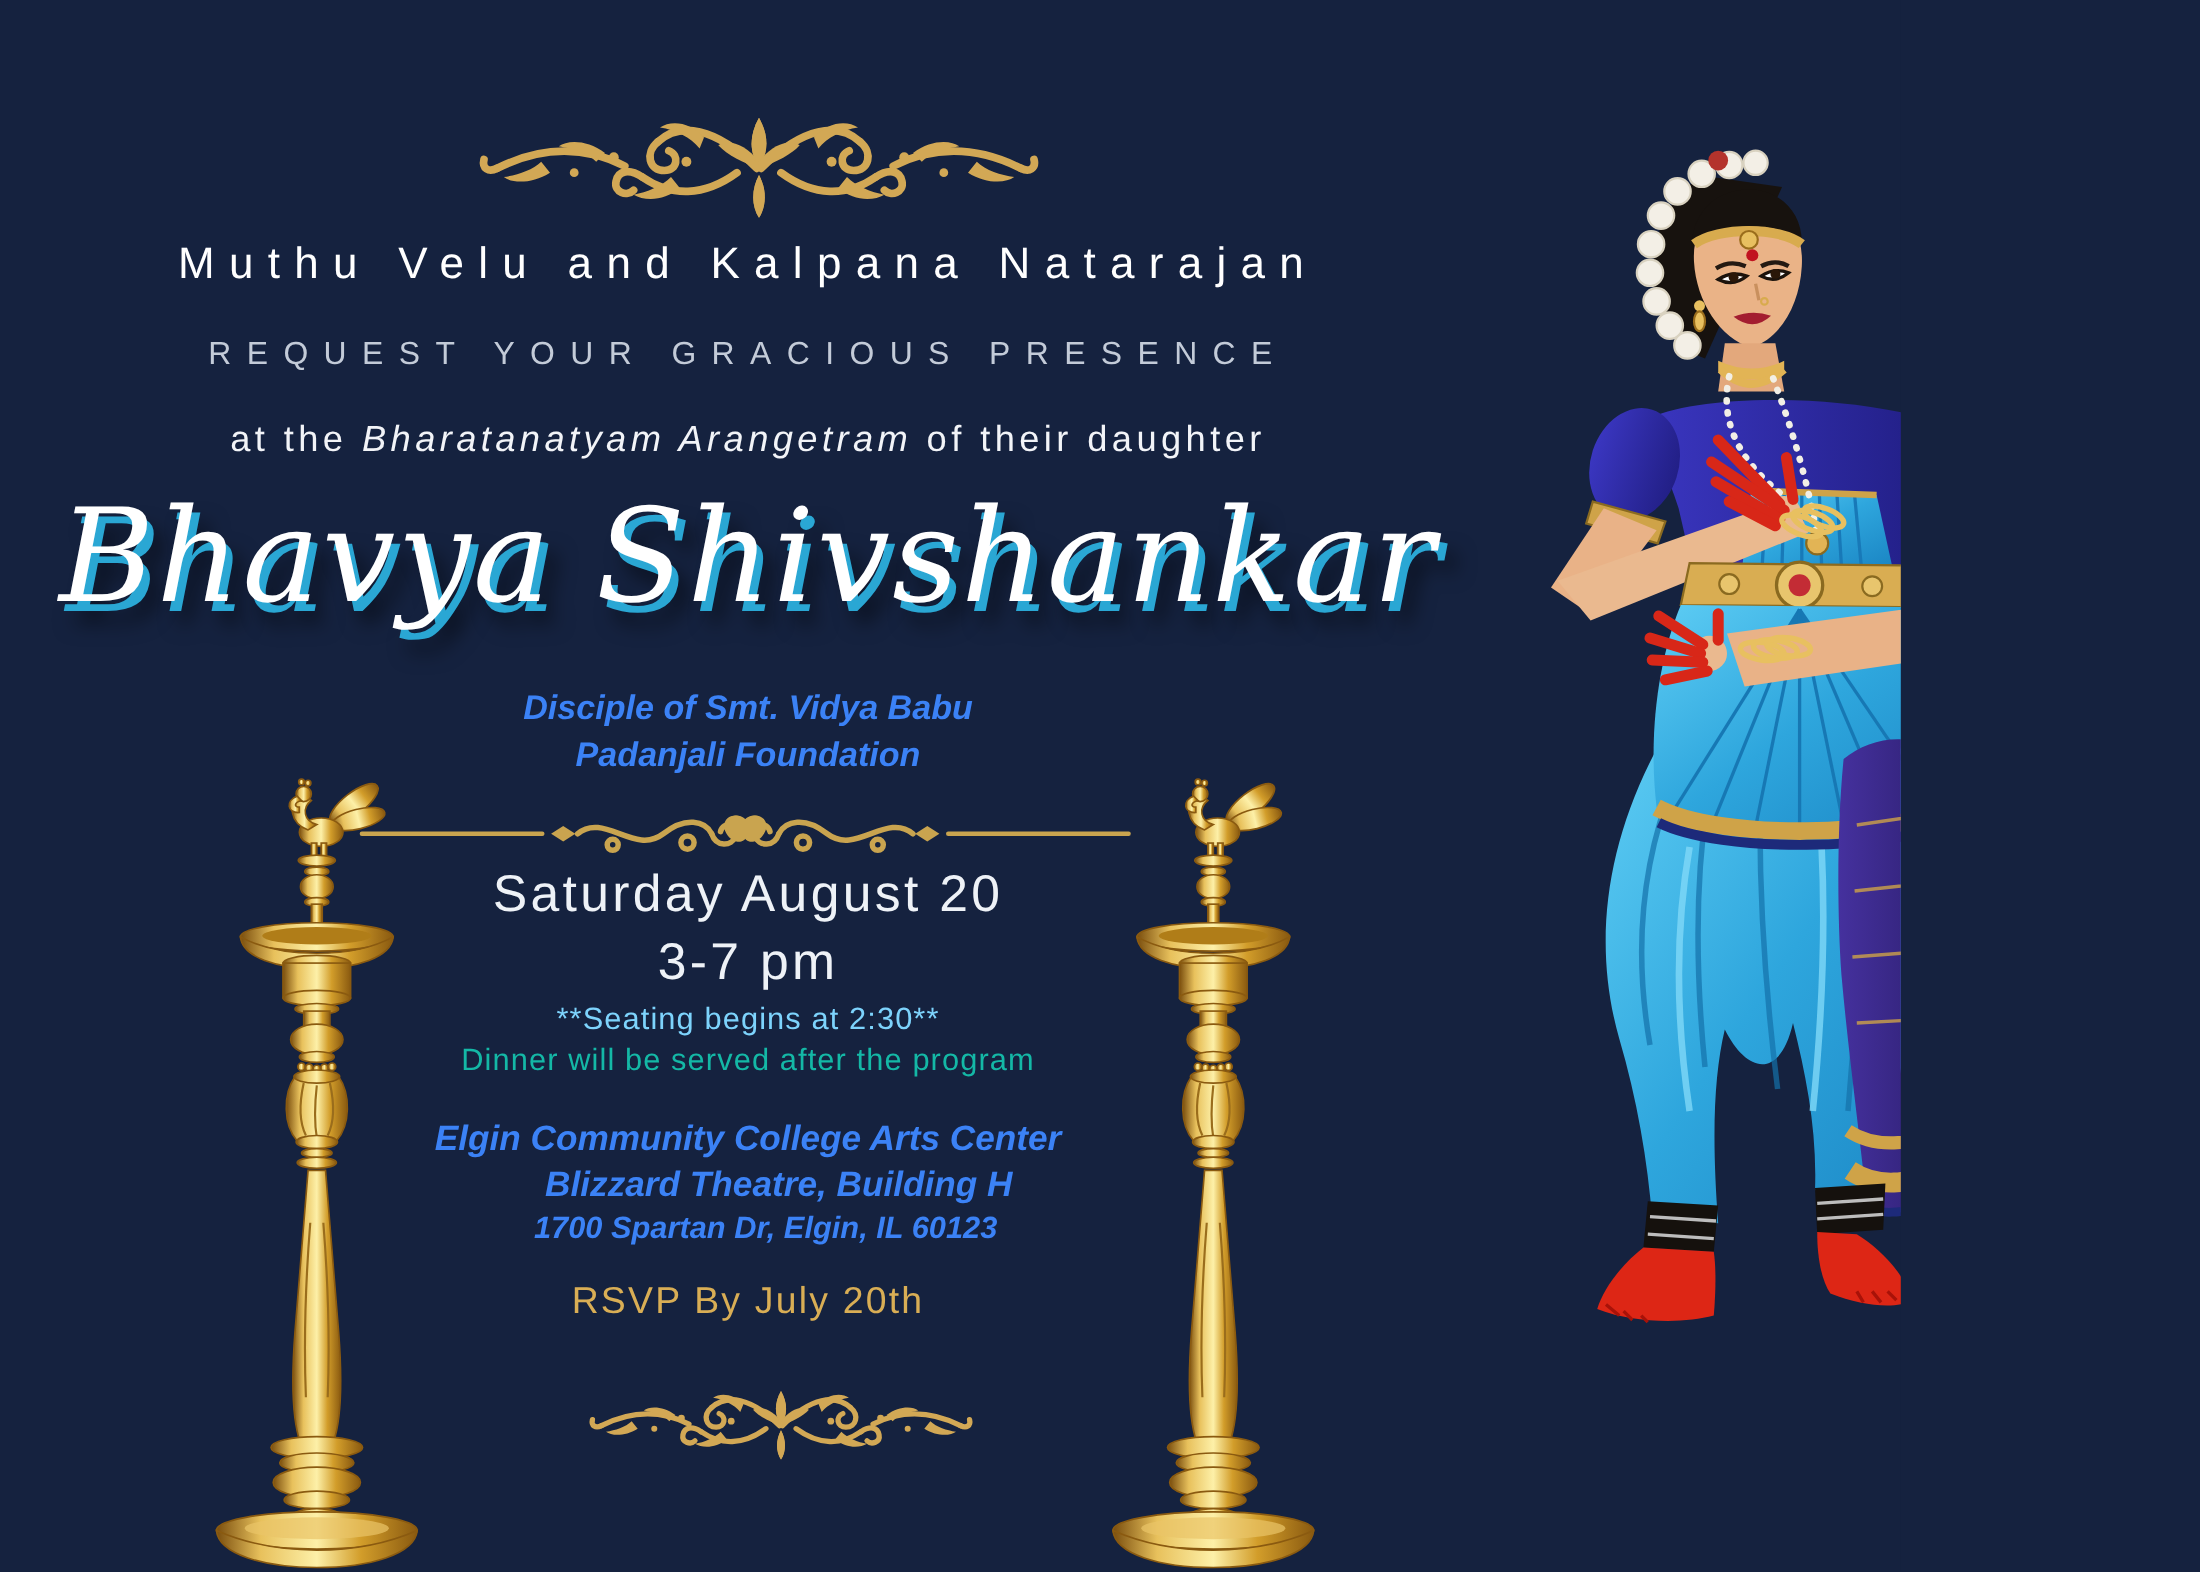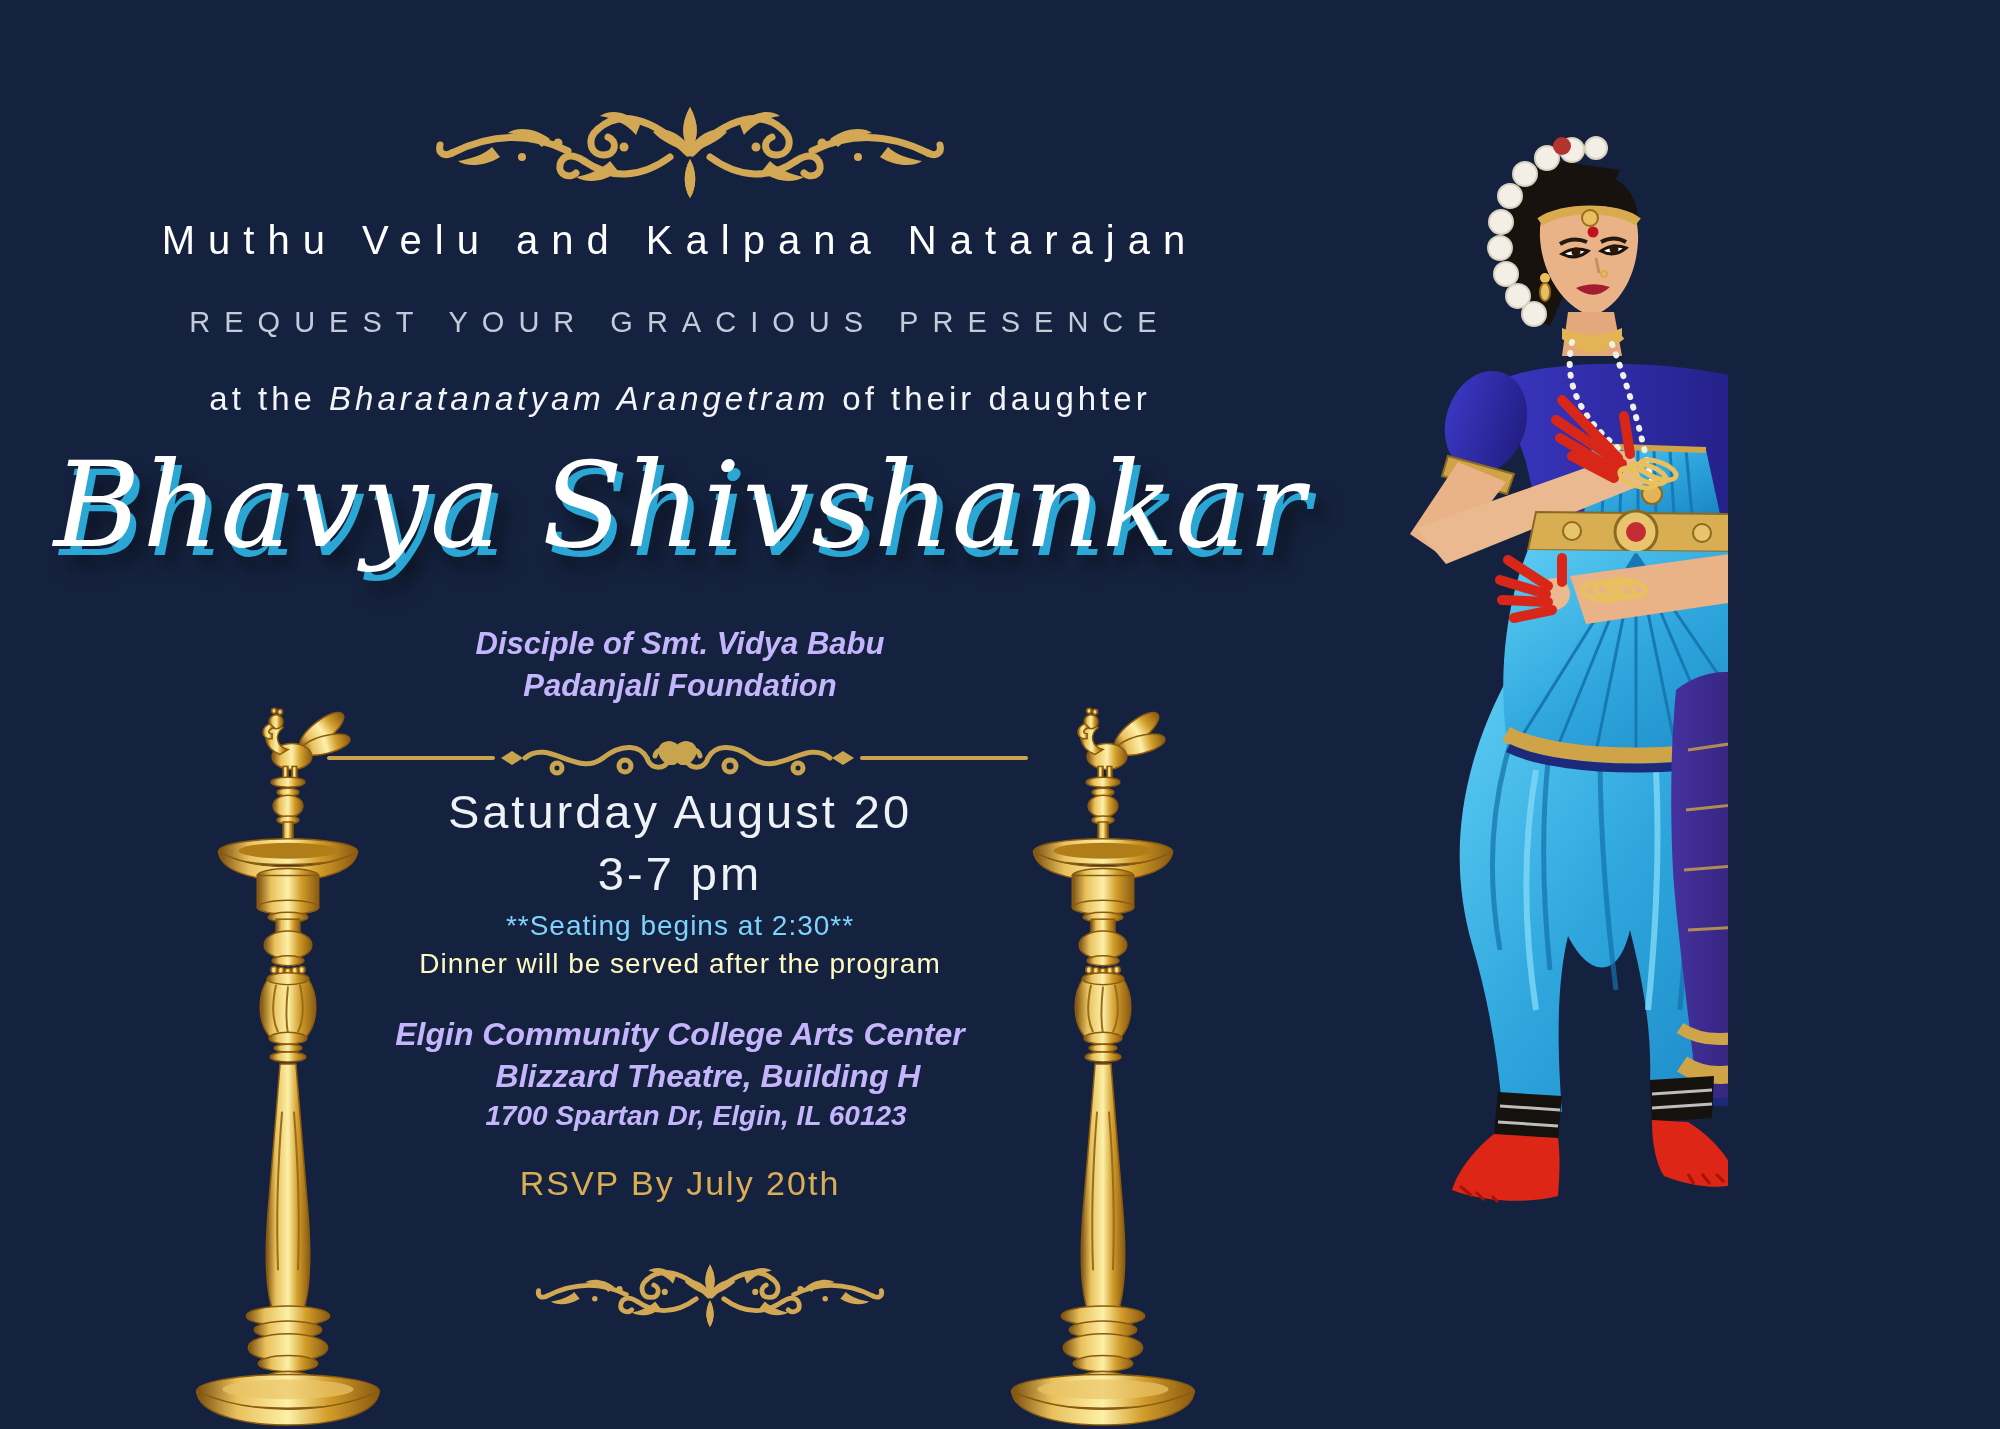--- a/index.html
+++ b/index.html
@@ -1,31 +1,31 @@
 <!DOCTYPE html>
 <html><head>
 <meta charset="utf-8">
 <style>
   html,body{margin:0;padding:0;background:#15223f;}
   .card{position:relative;width:1728px;height:1429px;background:#15223f;overflow:hidden;
         font-family:"Liberation Sans",sans-serif;}
-  .col{position:absolute;left:0;width:1360px;text-align:center;color:#c4b5fd;white-space:nowrap;}
+  .col{position:absolute;left:0;width:1360px;text-align:center;color:#3b82f6;white-space:nowrap;}
   .hosts{top:218px;font-size:40px;letter-spacing:13px;color:#ffffff;}
   .request{top:306px;font-size:29px;letter-spacing:14px;color:#c3cbd8;}
   .occasion{top:380px;font-size:33px;letter-spacing:4px;color:#f2f4f8;}
   .occasion .em{font-style:italic;}
   .honoree{top:436px;font-family:"DejaVu Serif",serif;font-style:italic;font-size:118px;
            letter-spacing:2px;color:#ffffff;
            text-shadow:6px 9px 0 #2aa7d4, 14px 20px 18px rgba(0,0,0,.55);}
   .guru1{top:626px;font-size:31px;font-weight:bold;font-style:italic;}
   .guru2{top:668px;font-size:31px;font-weight:bold;font-style:italic;}
   .date{top:784px;font-size:47px;letter-spacing:3px;color:#eef2f7;}
   .time{top:846px;font-size:47px;letter-spacing:3px;color:#eef2f7;}
   .seating{top:910px;font-size:28px;letter-spacing:1px;color:#7dd3fc;}
-  .dinner{top:948px;font-size:28px;letter-spacing:1px;color:#fef9c3;}
+  .dinner{top:948px;font-size:28px;letter-spacing:1px;color:#14b8a6;}
   .venue1{top:1016px;font-size:32px;font-weight:bold;font-style:italic;}
   .venue2{top:1058px;font-size:32px;font-weight:bold;font-style:italic;margin-left:28px;}
   .venue3{top:1100px;font-size:28px;font-weight:bold;font-style:italic;padding-left:16px;}
   .rsvp{top:1164px;font-size:34px;letter-spacing:2px;color:#d9ae55;}
   .abs{position:absolute;}
 </style>
 </head>
 <body>
 
 <div class="card">

